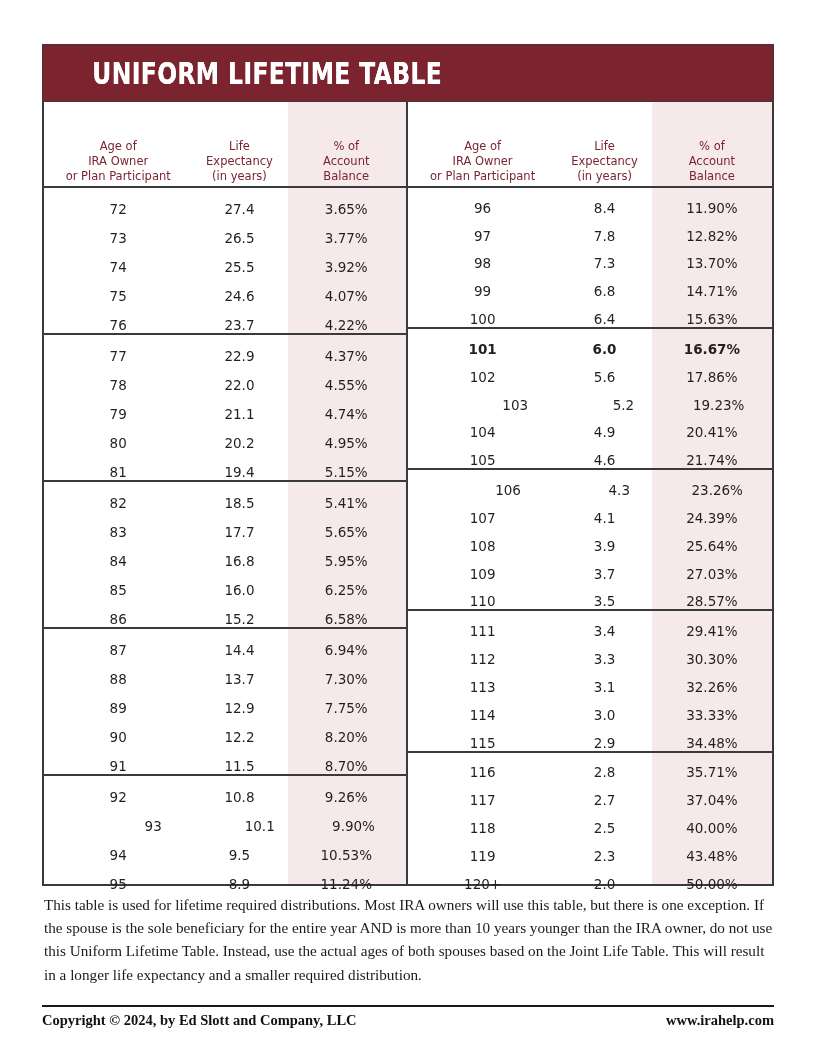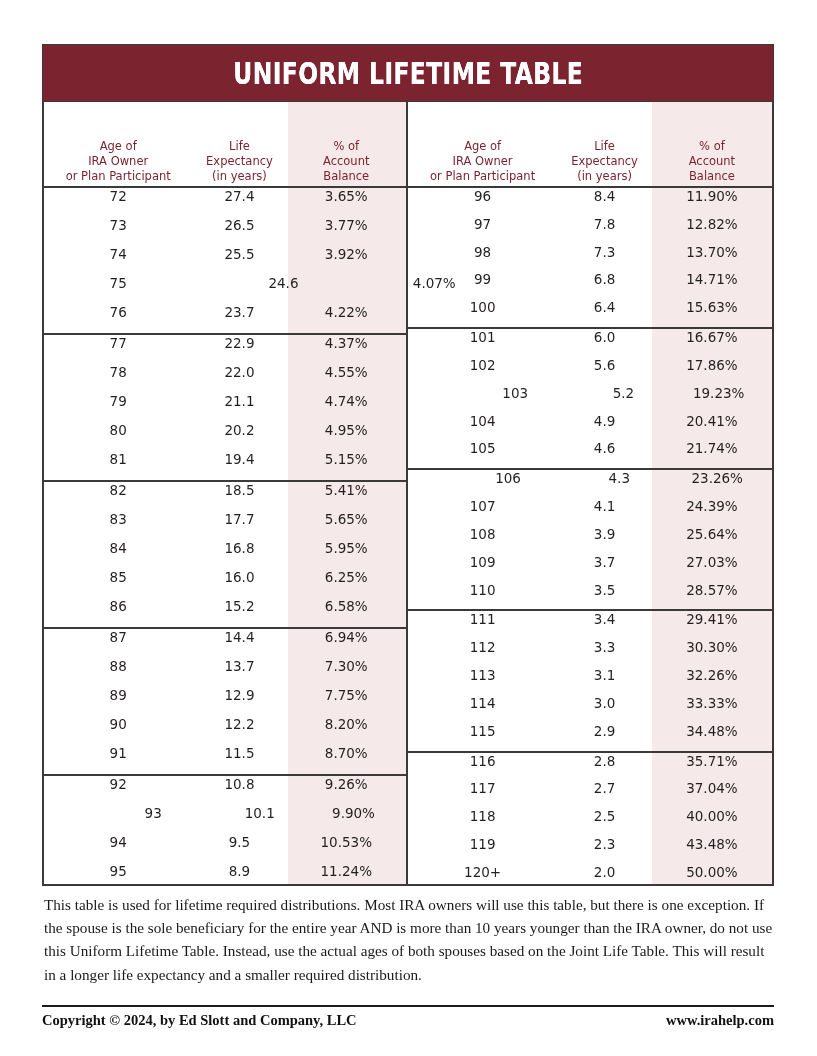--- a/index.html
+++ b/index.html
@@ -25,21 +25,21 @@
     position: absolute;
     left: 42px;
     top: 44px;
     width: 732px;
     height: 58px;
     background: #7B2430;
     border: 1px solid #3a3a3a;
     box-sizing: border-box;
     display: flex;
     align-items: center;
-    justify-content: center;
+    justify-content: flex-start;
   }
   .title-text {
     color: #ffffff;
     font-family: "DejaVu Sans", sans-serif;
     font-weight: bold;
     font-size: 30px;
     letter-spacing: 0.5px;
     transform: scaleX(0.78);
     transform-origin: center center;
     white-space: nowrap;
@@ -113,21 +113,21 @@
   .half.right .c2 { flex: 0 0 26%; }
   .half.right .c3 { flex: 0 0 33%; }
 
   
   .group {
     border-bottom: 2px solid #3a3a3a;
   }
   .group.last { border-bottom: none; }
   .drow {
     display: flex;
-    align-items: flex-start;
+    align-items: flex-end;
   }
   .dcell {
     font-size: 13.5px;
     color: #231f20;
     text-align: center;
     box-sizing: border-box;
     font-family: "DejaVu Sans", sans-serif;
   }
   .dcell.c1 { flex: 0 0 41%; }
   .dcell.c2 { flex: 0 0 26%; }
@@ -210,21 +210,21 @@
               <div class="drow" style="height: 29px;">
                 <div class="dcell c1">73</div>
                 <div class="dcell c2">26.5</div>
                 <div class="dcell c3">3.77%</div>
               </div>
               <div class="drow" style="height: 29px;">
                 <div class="dcell c1">74</div>
                 <div class="dcell c2">25.5</div>
                 <div class="dcell c3">3.92%</div>
               </div>
-              <div class="drow" style="height: 29px; gap: 44px;">
+              <div class="drow" style="height: 29px;">
                 <div class="dcell c1">75</div>
                 <div class="dcell c2">24.6</div>
                 <div class="dcell c3">4.07%</div>
               </div>
               <div class="drow" style="height: 29px;">
                 <div class="dcell c1">76</div>
                 <div class="dcell c2">23.7</div>
                 <div class="dcell c3">4.22%</div>
               </div>
             </div>
@@ -377,21 +377,21 @@
                 <div class="dcell c2">6.8</div>
                 <div class="dcell c3">14.71%</div>
               </div>
               <div class="drow" style="height: 27.84px;">
                 <div class="dcell c1">100</div>
                 <div class="dcell c2">6.4</div>
                 <div class="dcell c3">15.63%</div>
               </div>
             </div>
             <div class="group">
-              <div class="drow" style="height: 27.84px;">
+              <div class="drow" style="height: 27.84px; font-weight: bold;">
                 <div class="dcell c1">101</div>
                 <div class="dcell c2">6.0</div>
                 <div class="dcell c3">16.67%</div>
               </div>
               <div class="drow" style="height: 27.84px;">
                 <div class="dcell c1">102</div>
                 <div class="dcell c2">5.6</div>
                 <div class="dcell c3">17.86%</div>
               </div>
               <div class="drow" style="height: 27.84px; margin-left: 41px;">

